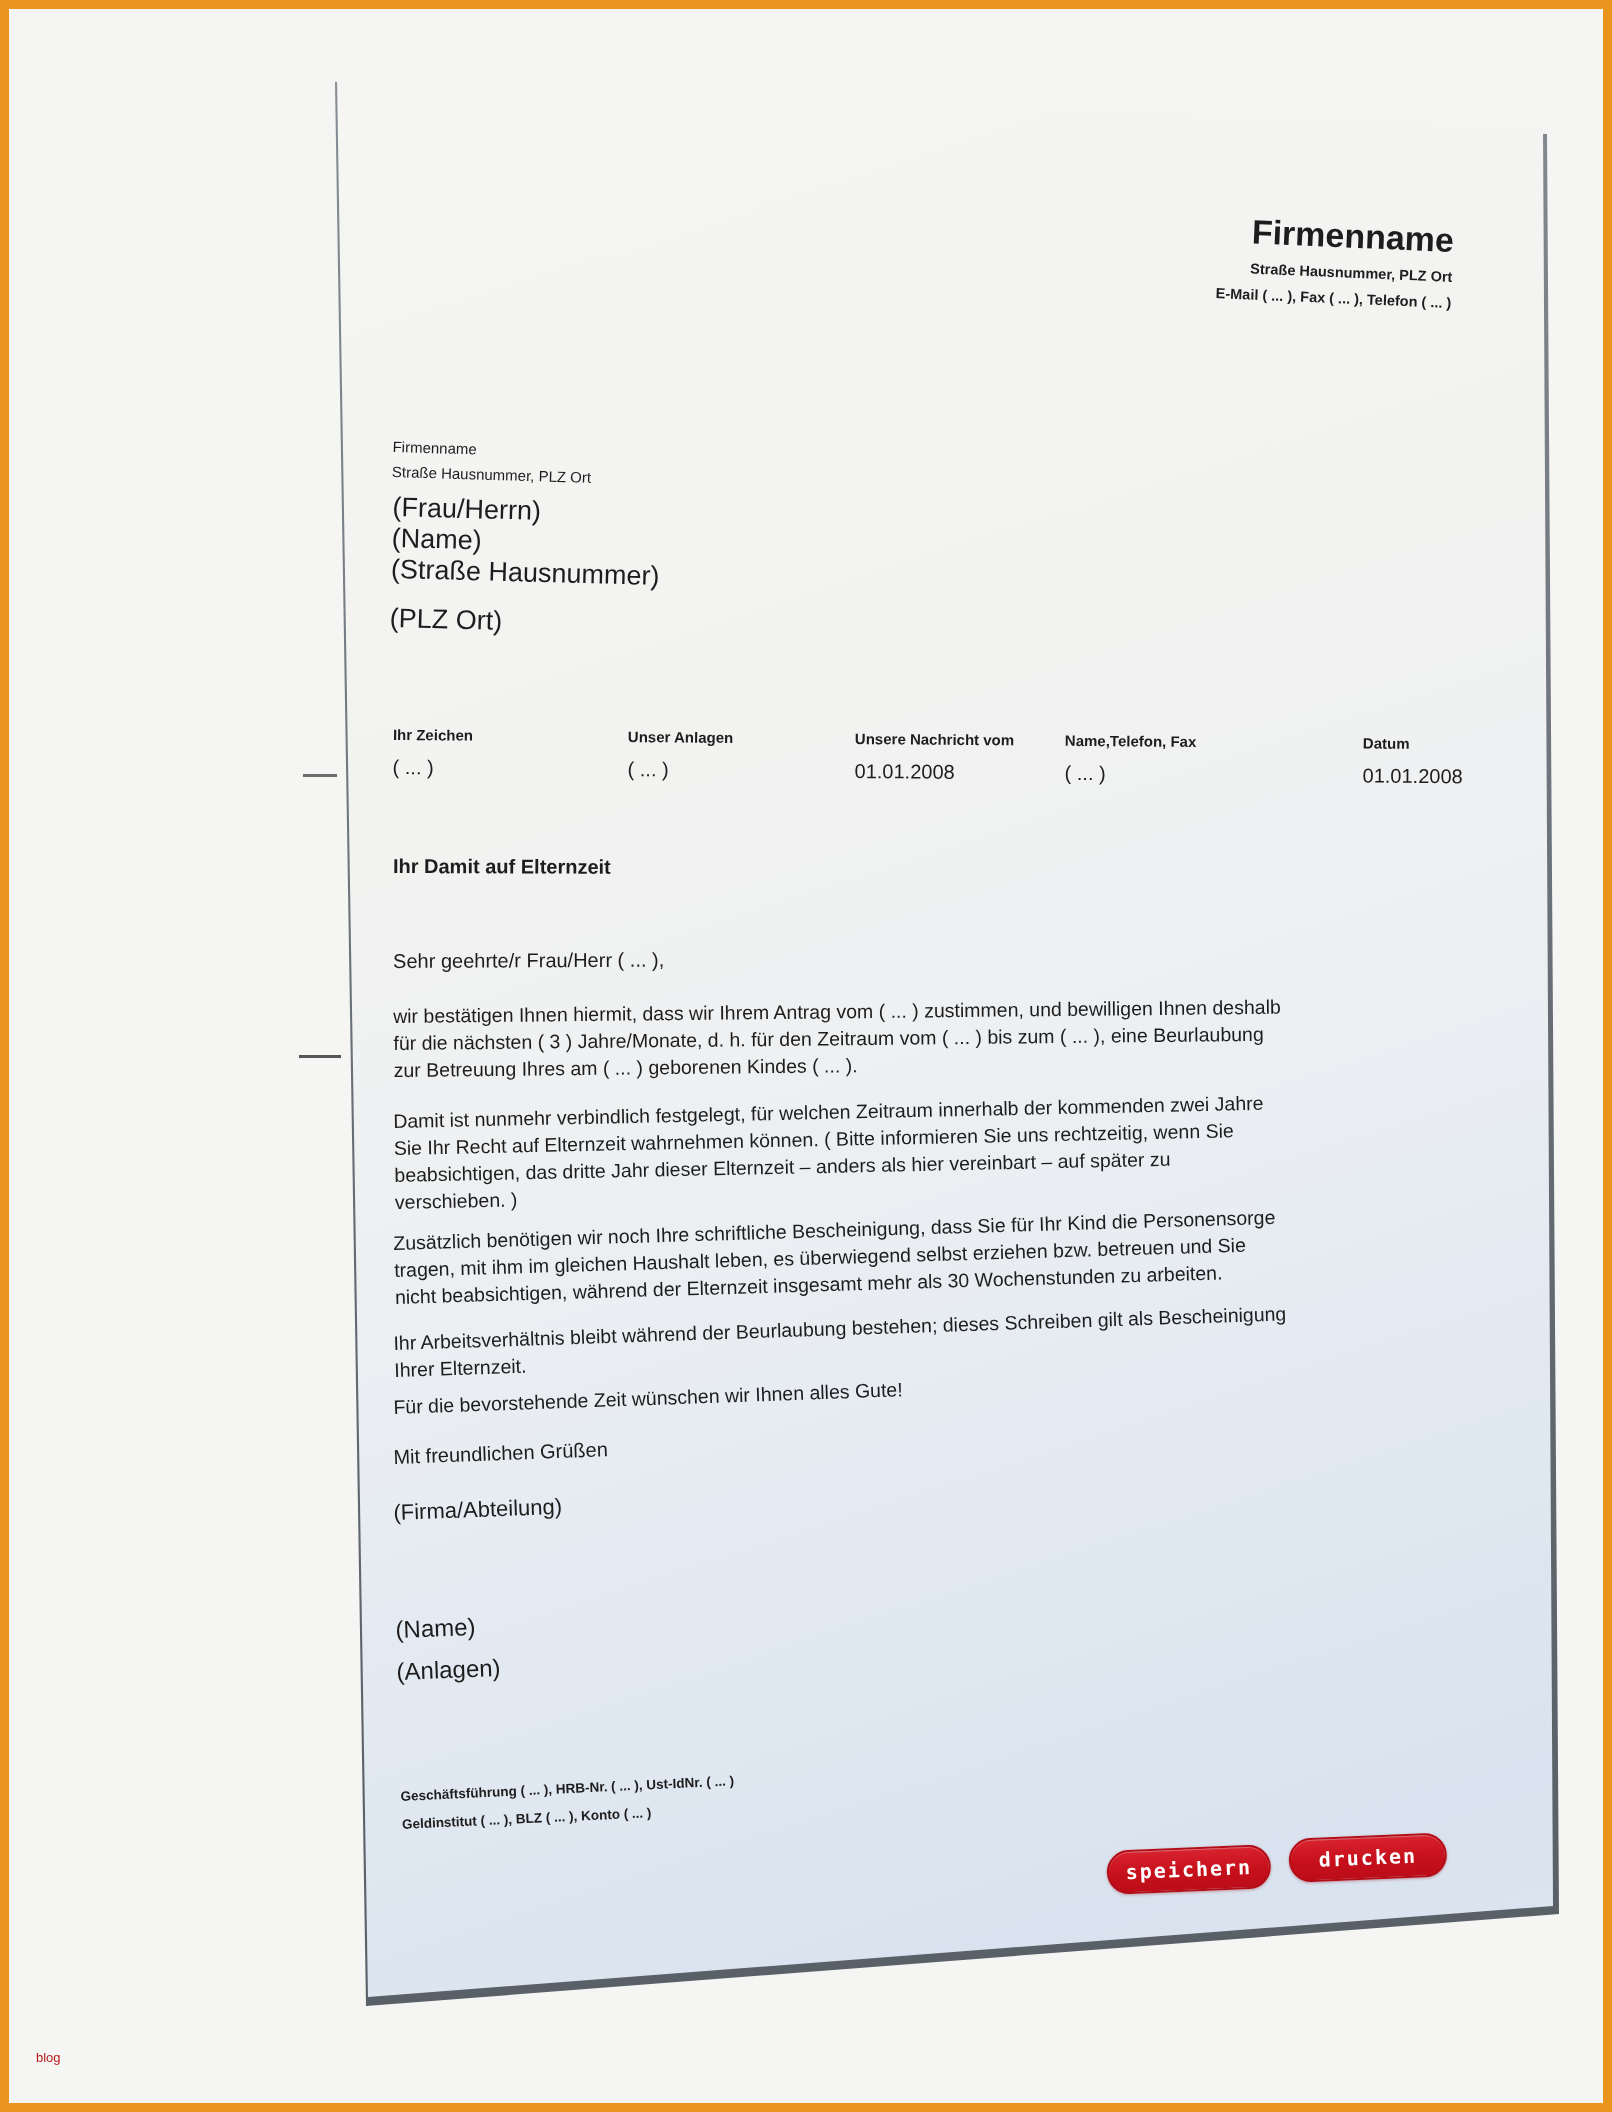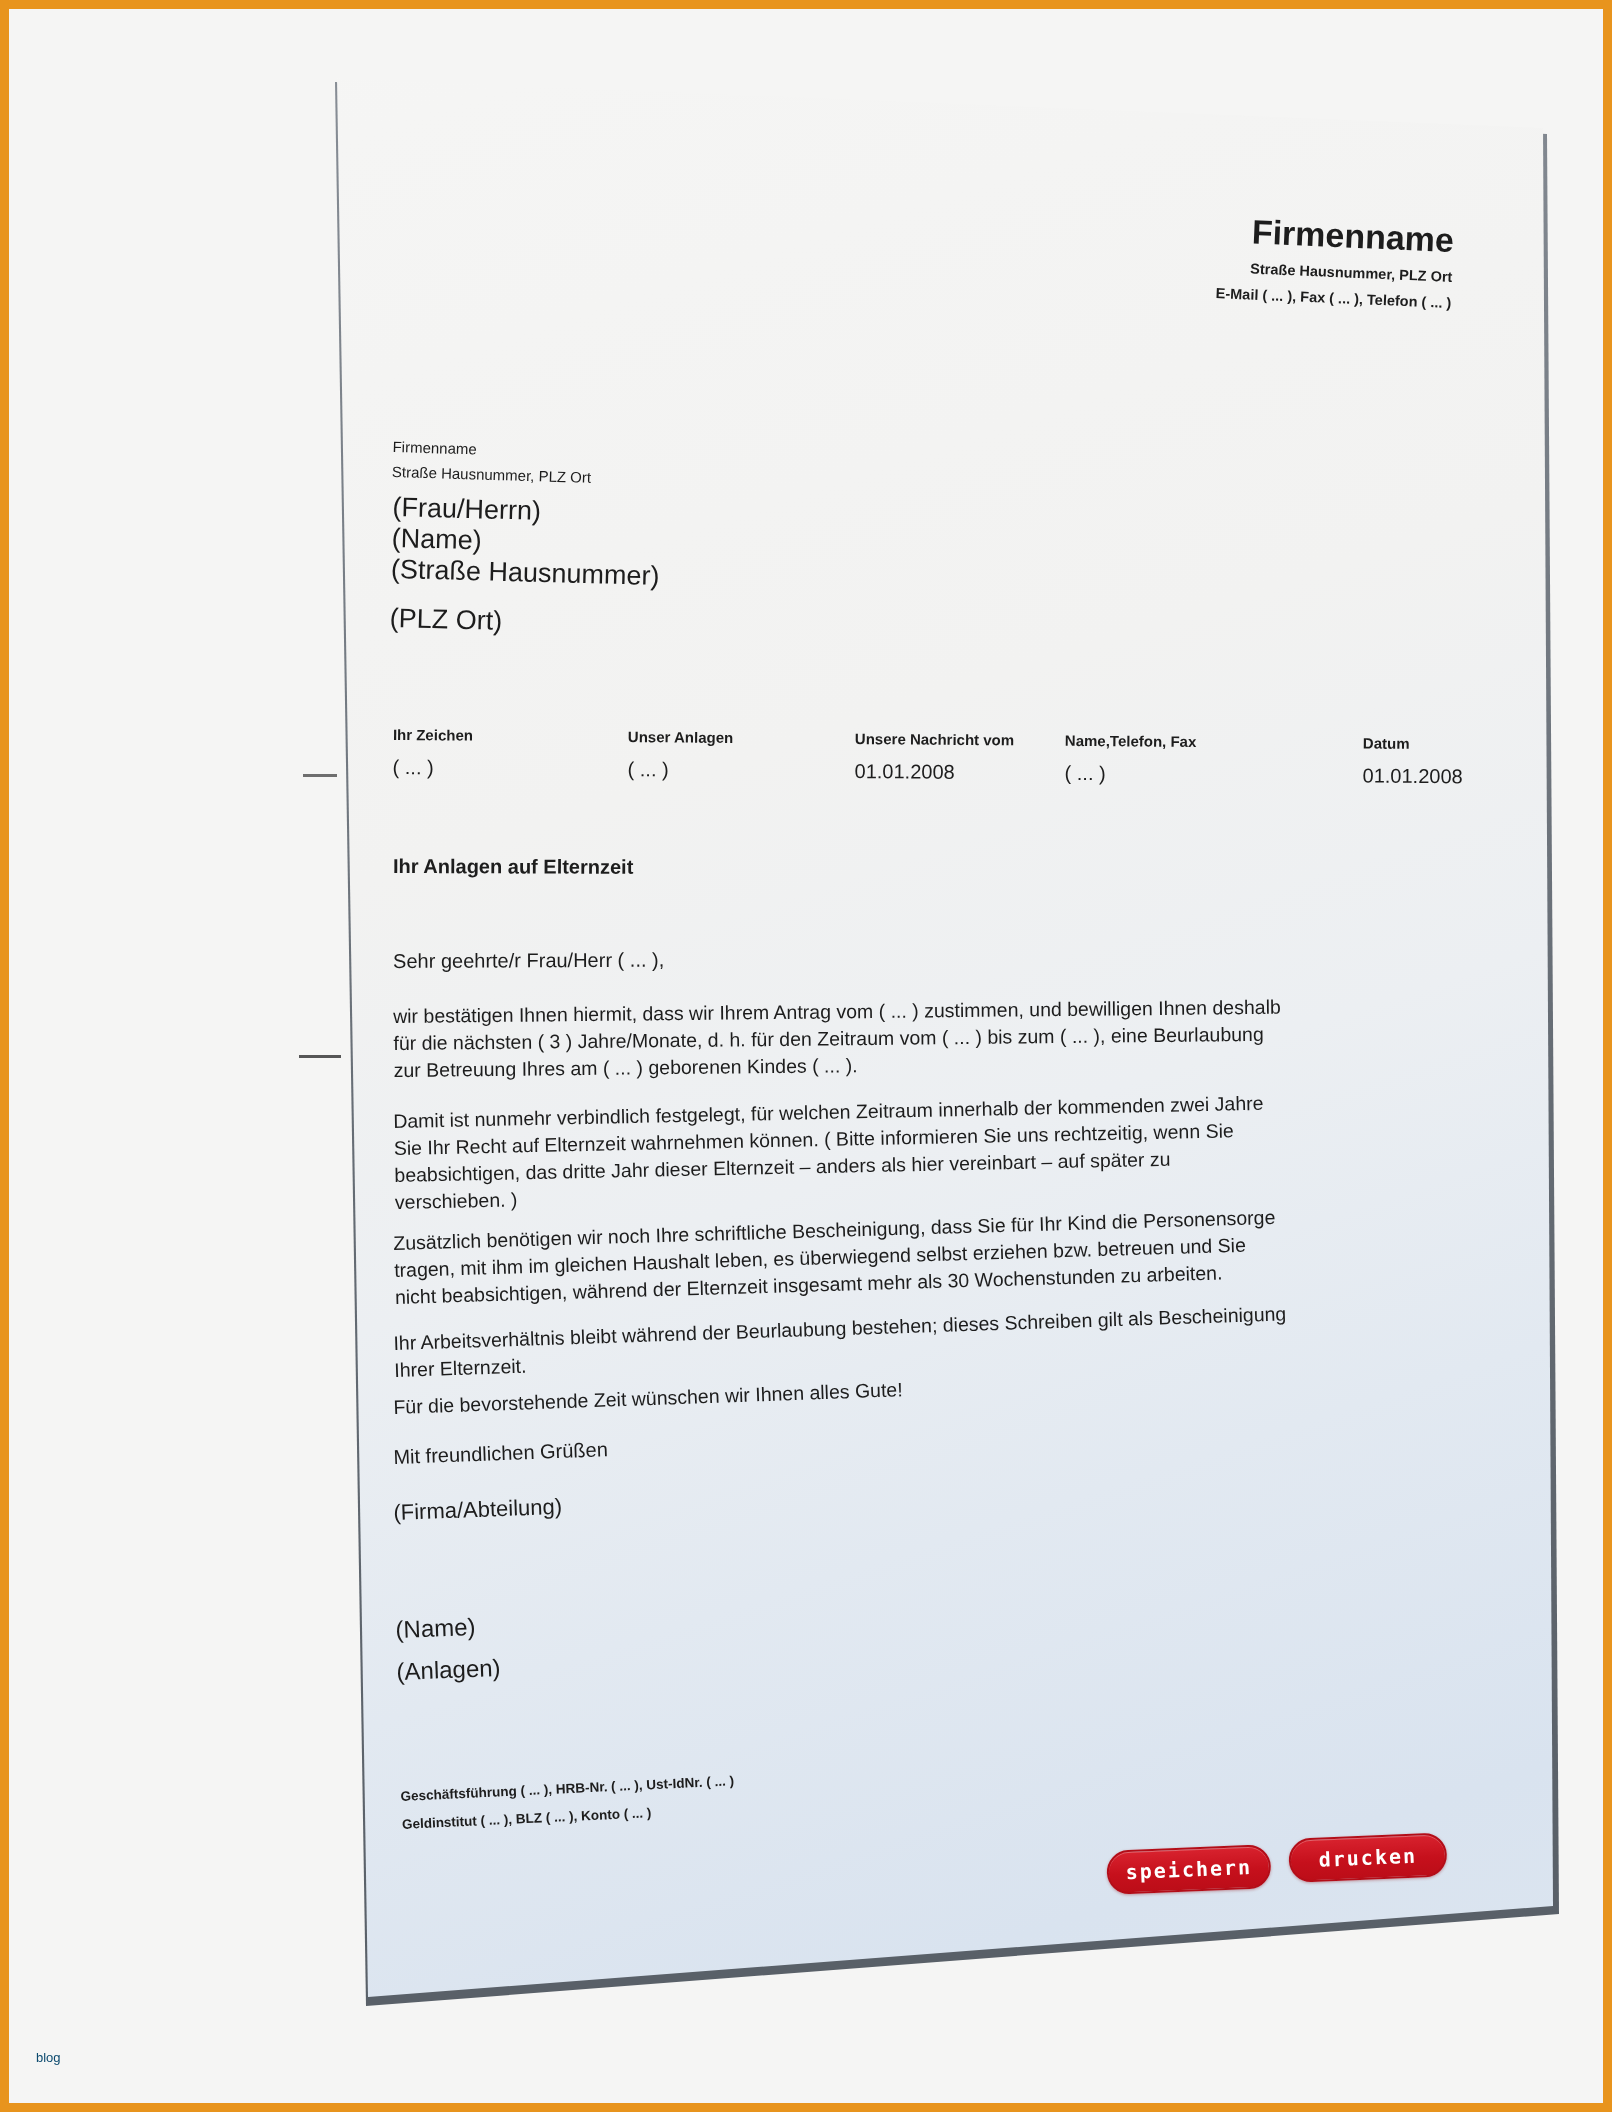--- a/index.html
+++ b/index.html
@@ -61,21 +61,21 @@
     height:44px;border-radius:22px;border:2px solid #b30d18;cursor:pointer;
     background:linear-gradient(180deg,#d8222e 0%,#c6101c 55%,#bc0d18 100%);
     box-shadow:inset 0 1px 0 rgba(255,255,255,0.25),0 1px 3px rgba(150,30,35,0.4);
     color:#ffffff;font-family:"DejaVu Sans Mono","Liberation Mono",monospace;
     font-size:20px;font-weight:bold;letter-spacing:2px;
     transform:rotate(-2.4deg);transform-origin:top left;
   }
   .btn-save{left:1106px;top:1851px;width:164px;}
   .btn-print{left:1288px;top:1839px;width:158px;}
   
-  .watermark{left:36px;top:2050px;font-size:13px;color:#0c4a6e;}
+  .watermark{left:36px;top:2050px;font-size:13px;color:#b91c1c;}
 </style>
 </head>
 <body>
 
 <div class="canvas">
 
   <div class="page-edge"></div>
   <div class="page"></div>
 
   <div class="content">
@@ -117,21 +117,21 @@
       <div class="ref-col c3">
         <div class="ref-label">Name,Telefon, Fax</div>
         <div class="ref-value">( ... )</div>
       </div>
       <div class="ref-col c4">
         <div class="ref-label">Datum</div>
         <div class="ref-value">01.01.2008</div>
       </div>
     </div>
 
-    <div class="subject">Ihr Anlagen auf Elternzeit</div>
+    <div class="subject">Ihr Damit auf Elternzeit</div>
     <div class="salutation">Sehr geehrte/r Frau/Herr ( ... ),</div>
 
     <div class="para p1">
       <div>wir bestätigen Ihnen hiermit, dass wir Ihrem Antrag vom ( ... ) zustimmen, und bewilligen Ihnen deshalb</div>
       <div>für die nächsten ( 3 ) Jahre/Monate, d. h. für den Zeitraum vom ( ... ) bis zum ( ... ), eine Beurlaubung</div>
       <div>zur Betreuung Ihres am ( ... ) geborenen Kindes ( ... ).</div>
     </div>
     <div class="para p2">
       <div>Damit ist nunmehr verbindlich festgelegt, für welchen Zeitraum innerhalb der kommenden zwei Jahre</div>
       <div>Sie Ihr Recht auf Elternzeit wahrnehmen können. ( Bitte informieren Sie uns rechtzeitig, wenn Sie</div>

